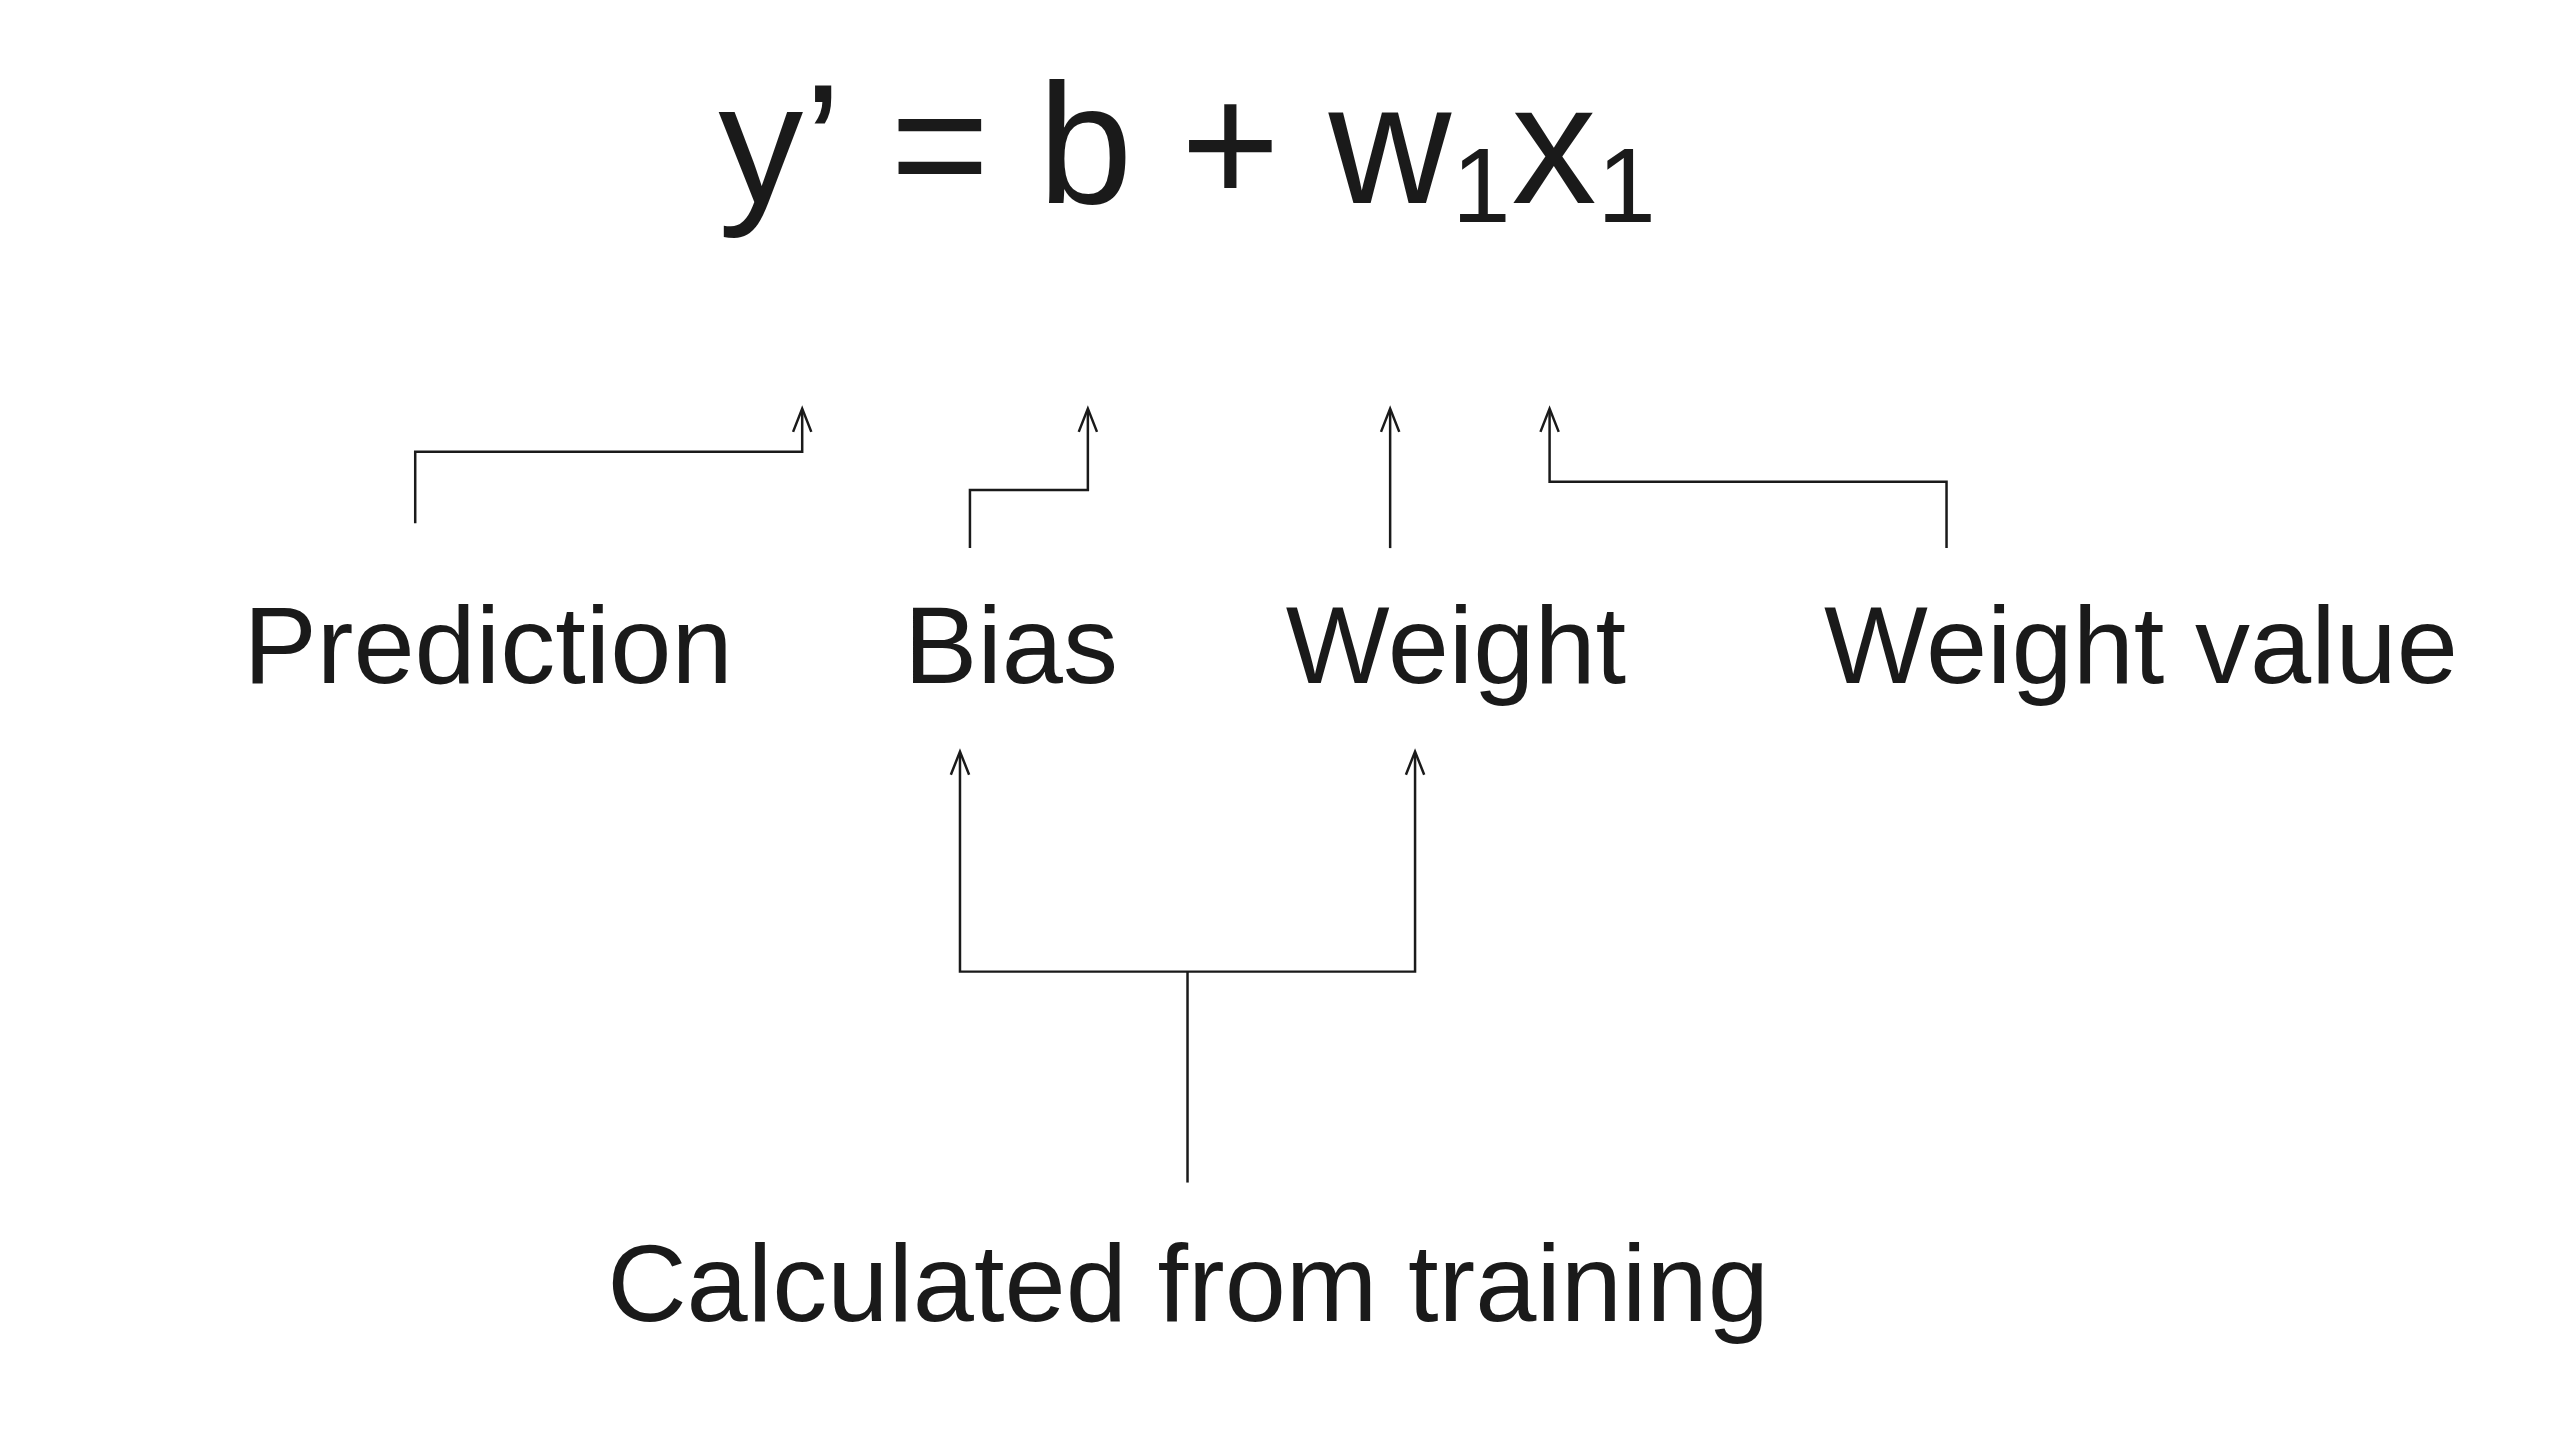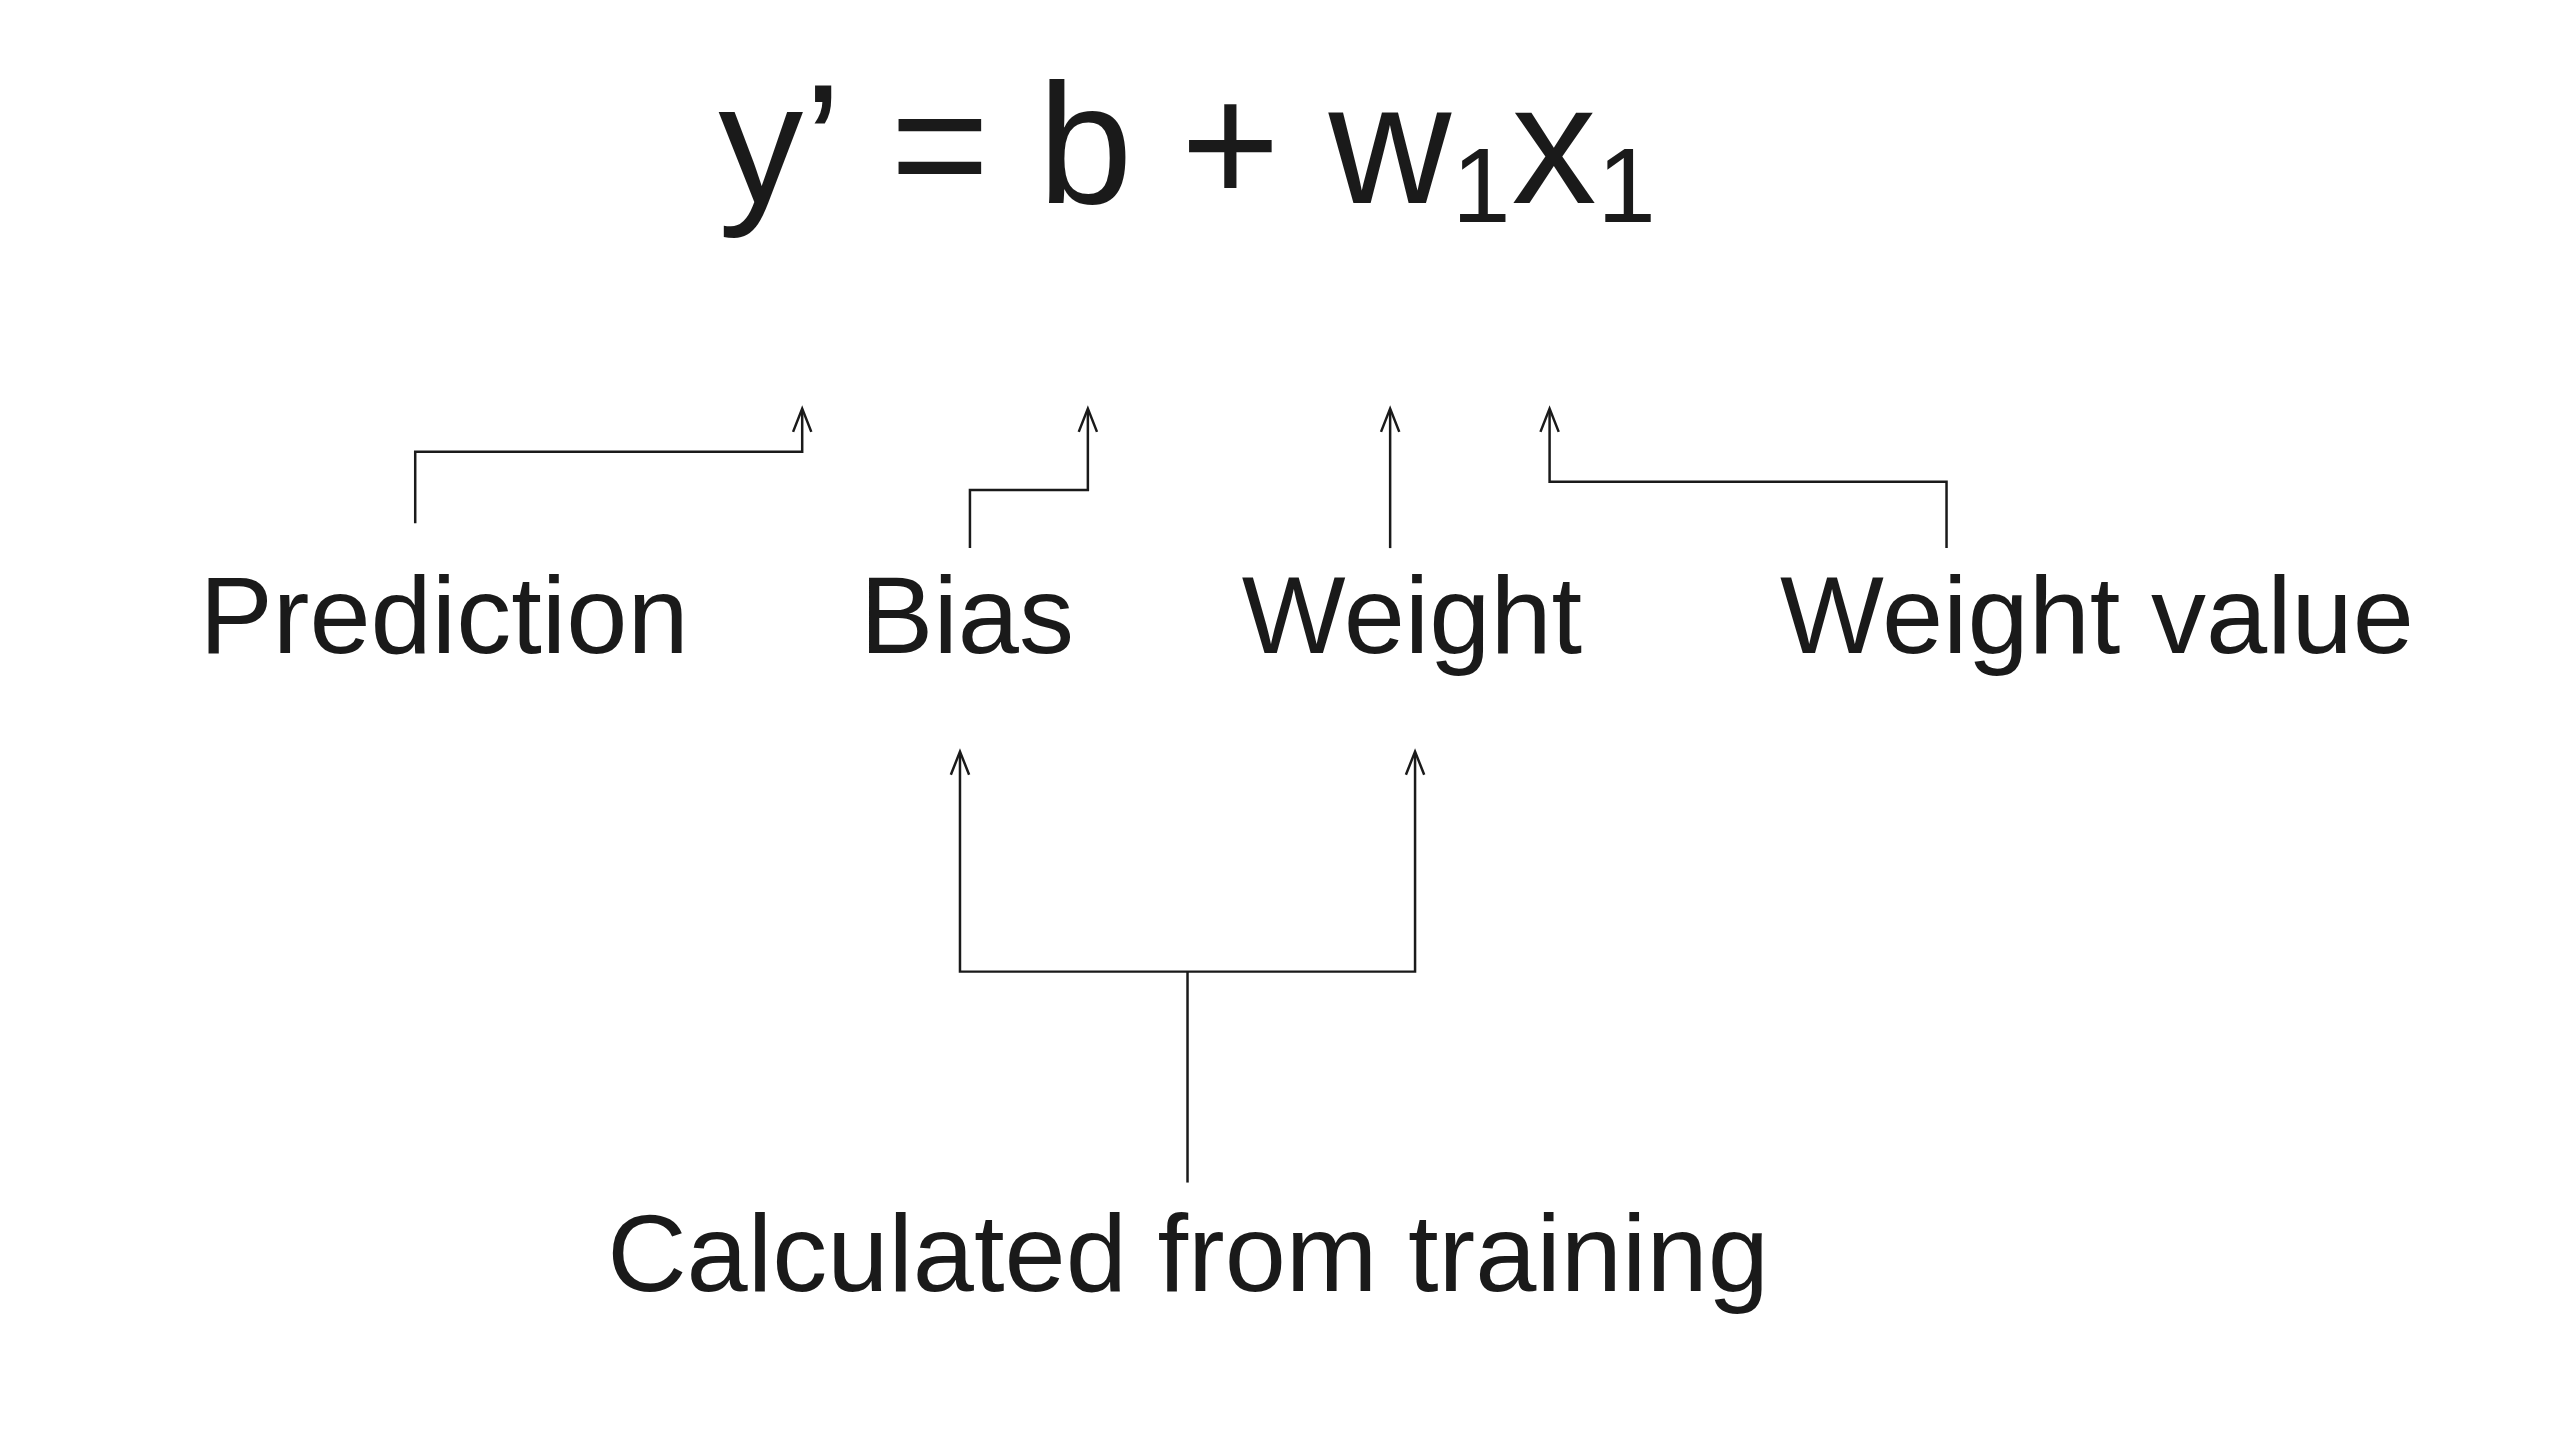--- a/index.html
+++ b/index.html
@@ -38,33 +38,34 @@
   .equation .space { display: inline-block; width: 0.28em; }
   .equation sub {
     font-size: 0.62em;
     line-height: 0;
     vertical-align: baseline;
     position: relative;
     top: 0.18em;
   }
   .diagram-label {
     position: absolute;
-    top: 551px;
+    top: 581px;
     font-size: 110px;
     font-weight: 400;
     white-space: nowrap;
     transform: translateX(-50%);
+    margin-left: 44px;
   }
   .label-prediction   { left: 444px; }
   .label-bias         { left: 967px; }
   .label-weight       { left: 1412px; }
   .label-feature      { left: 2097px; }
   .label-training {
     position: absolute;
-    top: 1189px;
+    top: 1219px;
     left: 1188px;
     font-size: 110px;
     font-weight: 400;
     white-space: nowrap;
     transform: translateX(-50%);
   }
   svg.connectors {
     position: absolute;
     inset: 0;
     width: 2576px;

